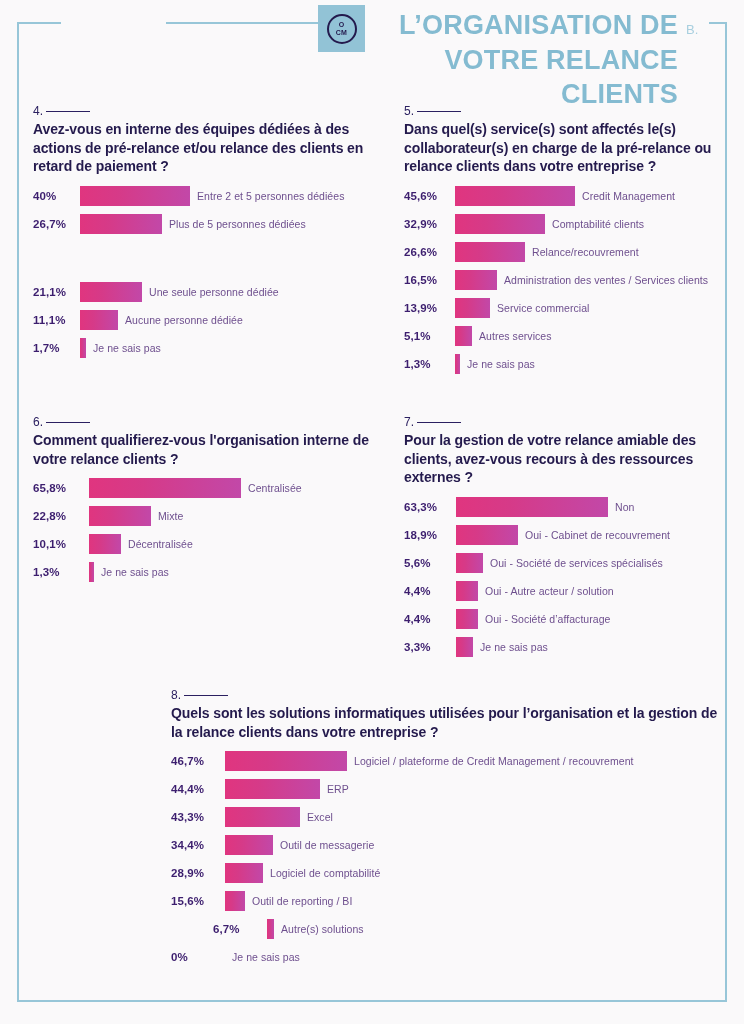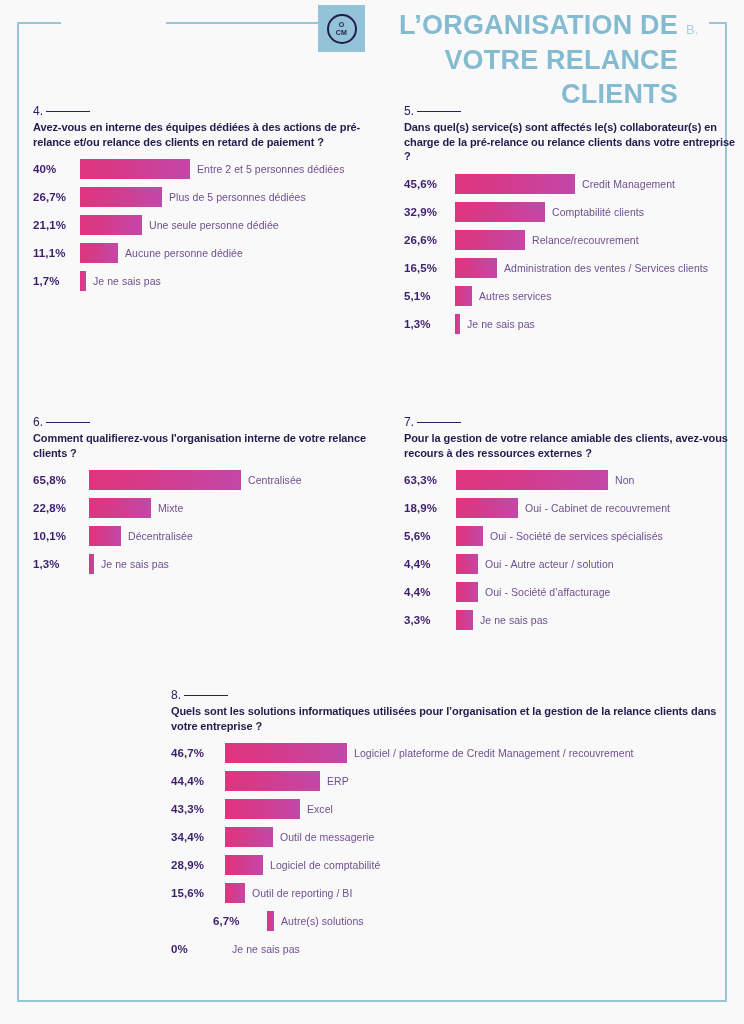--- a/index.html
+++ b/index.html
@@ -111,21 +111,21 @@
   .qnum .rule {
     display: inline-block;
     width: 44px;
     border-bottom: 1.5px solid #2b2060;
     margin-left: 3px;
     vertical-align: 3px;
   }
   .qtitle {
     color: #241a4d;
     font-weight: bold;
-    font-size: 11px;
+    font-size: 14px;
     line-height: 1.33;
     letter-spacing: -0.1px;
     margin: 0 0 6px 0;
   }
 
   
   .bars { position: relative; }
   .bar-row {
     display: flex;
     align-items: center;
@@ -196,21 +196,21 @@
           </div>
           <div class="bar-label">Entre 2 et 5 personnes dédiées</div>
         </div>
         <div class="bar-row" style="height: 28px;">
           <div class="bar-pct" style="width: 47px;">26,7%</div>
           <div class="bar-track">
             <div class="bar-fill" style="width: 82px;"></div>
           </div>
           <div class="bar-label">Plus de 5 personnes dédiées</div>
         </div>
-        <div class="bar-row" style="height: 28px;">
+        <div class="bar-row" style="height: 28px; margin-top: 40px;">
           <div class="bar-pct" style="width: 47px;">21,1%</div>
           <div class="bar-track">
             <div class="bar-fill" style="width: 62px;"></div>
           </div>
           <div class="bar-label">Une seule personne dédiée</div>
         </div>
         <div class="bar-row" style="height: 28px;">
           <div class="bar-pct" style="width: 47px;">11,1%</div>
           <div class="bar-track">
             <div class="bar-fill" style="width: 38px;"></div>
@@ -255,20 +255,27 @@
           <div class="bar-label">Relance/recouvrement</div>
         </div>
         <div class="bar-row" style="height: 28px;">
           <div class="bar-pct" style="width: 51px;">16,5%</div>
           <div class="bar-track">
             <div class="bar-fill" style="width: 42px;"></div>
           </div>
           <div class="bar-label">Administration des ventes / Services clients</div>
         </div>
         <div class="bar-row" style="height: 28px;">
+          <div class="bar-pct" style="width: 51px;">13,9%</div>
+          <div class="bar-track">
+            <div class="bar-fill" style="width: 35px;"></div>
+          </div>
+          <div class="bar-label">Service commercial</div>
+        </div>
+        <div class="bar-row" style="height: 28px;">
           <div class="bar-pct" style="width: 51px;">5,1%</div>
           <div class="bar-track">
             <div class="bar-fill" style="width: 17px;"></div>
           </div>
           <div class="bar-label">Autres services</div>
         </div>
         <div class="bar-row" style="height: 28px;">
           <div class="bar-pct" style="width: 51px;">1,3%</div>
           <div class="bar-track">
             <div class="bar-fill" style="width: 5px;"></div>

